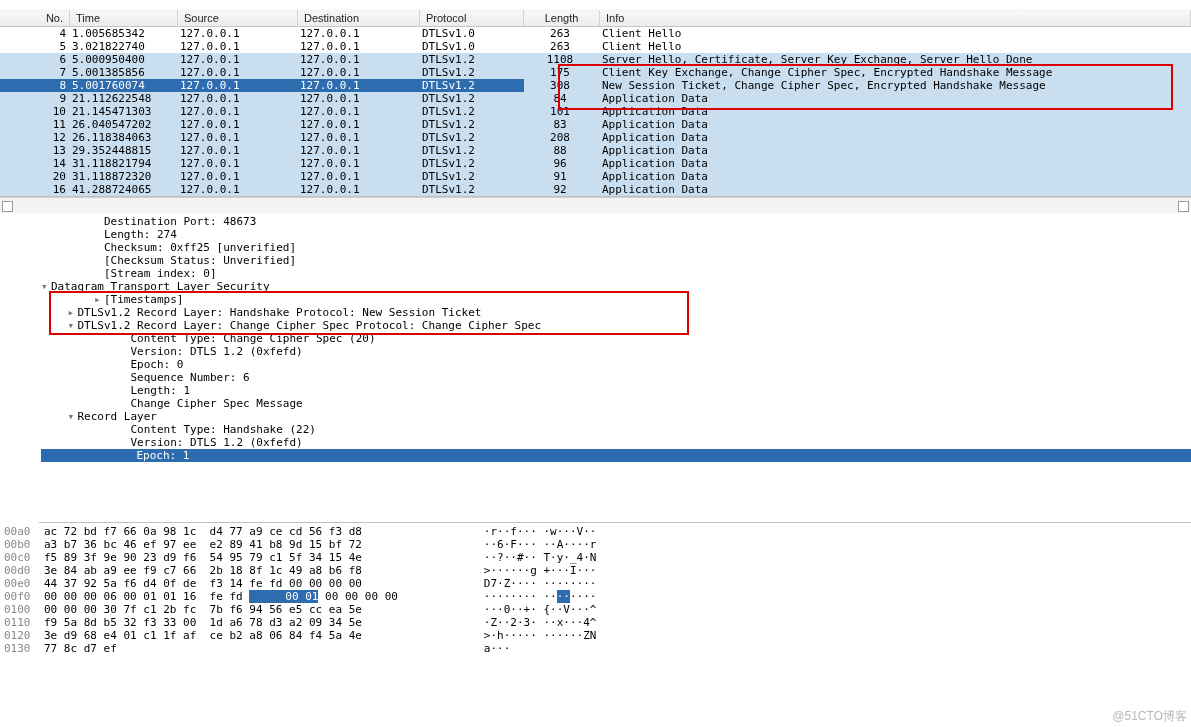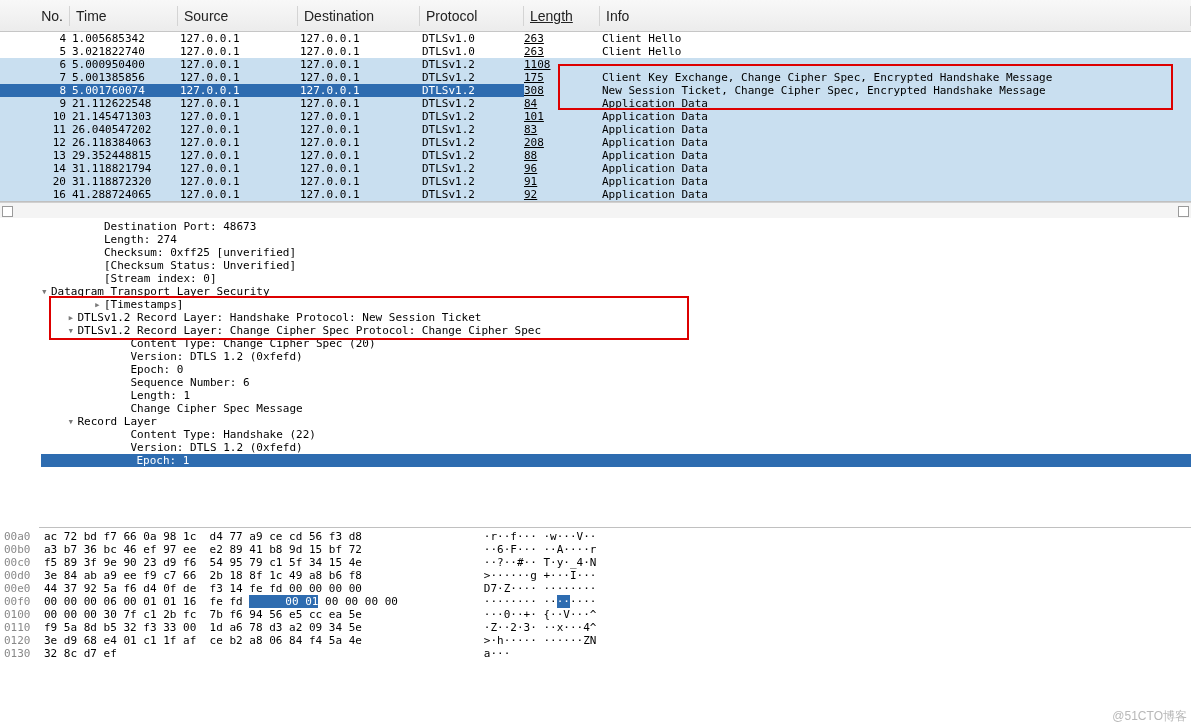--- a/index.html
+++ b/index.html
@@ -17,24 +17,25 @@
 .packet-list {
   flex: 0 0 auto;
   background: #fff;
   overflow: hidden;
   border-bottom: 1px solid #c0c0c0;
 }
 .packet-header {
   display: flex;
   background: linear-gradient(#f8f8f8, #ececec);
   border-bottom: 1px solid #c6c6c6;
-  font-size: 14px;
+  font-size: 11px;
   color: #222;
-  height: 32px;
+  height: 18px;
   align-items: center;
+  margin-top: 9px;
 }
 .packet-header > div {
   border-right: 1px solid #d4d4d4;
   padding: 2px 6px;
   white-space: nowrap;
   overflow: hidden;
 }
 .packet-rows {
   font-family: "Lucida Console","DejaVu Sans Mono","Consolas",monospace;
   font-size: 11px;
@@ -46,21 +47,21 @@
   height: 13px;
   align-items: center;
   white-space: pre;
 }
 .row > div { overflow: hidden; }
 .c-no    { width: 70px; text-align: right; padding-right: 4px; }
 .c-time  { width: 108px; padding-left: 2px; }
 .c-src   { width: 120px; padding-left: 2px; }
 .c-dst   { width: 122px; padding-left: 2px; }
 .c-proto { width: 104px; padding-left: 2px; }
-.c-len   { width: 76px; text-align: left; padding-right: 4px; text-decoration: underline; }
+.c-len   { width: 76px; text-align: center; padding-right: 4px; }
 .c-info  { flex: 1; padding-left: 2px; }
 .row.blue { background: #c9dff0; }
 .row.selected .c-no, .row.selected .c-time, .row.selected .c-src, .row.selected .c-dst, .row.selected .c-proto {
   background: #2e6cb0; color:#fff;
 }
 .highlight-box {
   position: absolute;
   border: 2px solid #d00;
   pointer-events: none;
 }
@@ -126,21 +127,21 @@
       <div class="c-time">Time</div>
       <div class="c-src">Source</div>
       <div class="c-dst">Destination</div>
       <div class="c-proto">Protocol</div>
       <div class="c-len">Length</div>
       <div class="c-info">Info</div>
     </div>
     <div class="packet-rows" id="packet-rows">
         <div class="row"><div class="c-no">4</div><div class="c-time">1.005685342</div><div class="c-src">127.0.0.1</div><div class="c-dst">127.0.0.1</div><div class="c-proto">DTLSv1.0</div><div class="c-len">263</div><div class="c-info">Client Hello</div></div>
         <div class="row"><div class="c-no">5</div><div class="c-time">3.021822740</div><div class="c-src">127.0.0.1</div><div class="c-dst">127.0.0.1</div><div class="c-proto">DTLSv1.0</div><div class="c-len">263</div><div class="c-info">Client Hello</div></div>
-        <div class="row blue"><div class="c-no">6</div><div class="c-time">5.000950400</div><div class="c-src">127.0.0.1</div><div class="c-dst">127.0.0.1</div><div class="c-proto">DTLSv1.2</div><div class="c-len">1108</div></div>
+        <div class="row blue"><div class="c-no">6</div><div class="c-time">5.000950400</div><div class="c-src">127.0.0.1</div><div class="c-dst">127.0.0.1</div><div class="c-proto">DTLSv1.2</div><div class="c-len">1108</div><div class="c-info">Server Hello, Certificate, Server Key Exchange, Server Hello Done</div></div>
         <div class="row blue"><div class="c-no">7</div><div class="c-time">5.001385856</div><div class="c-src">127.0.0.1</div><div class="c-dst">127.0.0.1</div><div class="c-proto">DTLSv1.2</div><div class="c-len">175</div><div class="c-info">Client Key Exchange, Change Cipher Spec, Encrypted Handshake Message</div></div>
         <div class="row blue selected"><div class="c-no">8</div><div class="c-time">5.001760074</div><div class="c-src">127.0.0.1</div><div class="c-dst">127.0.0.1</div><div class="c-proto">DTLSv1.2</div><div class="c-len">308</div><div class="c-info">New Session Ticket, Change Cipher Spec, Encrypted Handshake Message</div></div>
         <div class="row blue"><div class="c-no">9</div><div class="c-time">21.112622548</div><div class="c-src">127.0.0.1</div><div class="c-dst">127.0.0.1</div><div class="c-proto">DTLSv1.2</div><div class="c-len">84</div><div class="c-info">Application Data</div></div>
         <div class="row blue"><div class="c-no">10</div><div class="c-time">21.145471303</div><div class="c-src">127.0.0.1</div><div class="c-dst">127.0.0.1</div><div class="c-proto">DTLSv1.2</div><div class="c-len">101</div><div class="c-info">Application Data</div></div>
         <div class="row blue"><div class="c-no">11</div><div class="c-time">26.040547202</div><div class="c-src">127.0.0.1</div><div class="c-dst">127.0.0.1</div><div class="c-proto">DTLSv1.2</div><div class="c-len">83</div><div class="c-info">Application Data</div></div>
         <div class="row blue"><div class="c-no">12</div><div class="c-time">26.118384063</div><div class="c-src">127.0.0.1</div><div class="c-dst">127.0.0.1</div><div class="c-proto">DTLSv1.2</div><div class="c-len">208</div><div class="c-info">Application Data</div></div>
         <div class="row blue"><div class="c-no">13</div><div class="c-time">29.352448815</div><div class="c-src">127.0.0.1</div><div class="c-dst">127.0.0.1</div><div class="c-proto">DTLSv1.2</div><div class="c-len">88</div><div class="c-info">Application Data</div></div>
         <div class="row blue"><div class="c-no">14</div><div class="c-time">31.118821794</div><div class="c-src">127.0.0.1</div><div class="c-dst">127.0.0.1</div><div class="c-proto">DTLSv1.2</div><div class="c-len">96</div><div class="c-info">Application Data</div></div>
         <div class="row blue"><div class="c-no">20</div><div class="c-time">31.118872320</div><div class="c-src">127.0.0.1</div><div class="c-dst">127.0.0.1</div><div class="c-proto">DTLSv1.2</div><div class="c-len">91</div><div class="c-info">Application Data</div></div>
         <div class="row blue"><div class="c-no">16</div><div class="c-time">41.288724065</div><div class="c-src">127.0.0.1</div><div class="c-dst">127.0.0.1</div><div class="c-proto">DTLSv1.2</div><div class="c-len">92</div><div class="c-info">Application Data</div></div>
@@ -179,16 +180,16 @@
   <div id="hex-wrap">
       <div class="hex-row"><span class="hex-off">00a0</span><span class="hex-bytes">ac 72 bd f7 66 0a 98 1c  d4 77 a9 ce cd 56 f3 d8</span><span class="hex-ascii">   ·r··f··· ·w···V··</span></div>
       <div class="hex-row"><span class="hex-off">00b0</span><span class="hex-bytes">a3 b7 36 bc 46 ef 97 ee  e2 89 41 b8 9d 15 bf 72</span><span class="hex-ascii">   ··6·F··· ··A····r</span></div>
       <div class="hex-row"><span class="hex-off">00c0</span><span class="hex-bytes">f5 89 3f 9e 90 23 d9 f6  54 95 79 c1 5f 34 15 4e</span><span class="hex-ascii">   ··?··#·· T·y·_4·N</span></div>
       <div class="hex-row"><span class="hex-off">00d0</span><span class="hex-bytes">3e 84 ab a9 ee f9 c7 66  2b 18 8f 1c 49 a8 b6 f8</span><span class="hex-ascii">   &gt;······g +···I···</span></div>
       <div class="hex-row"><span class="hex-off">00e0</span><span class="hex-bytes">44 37 92 5a f6 d4 0f de  f3 14 fe fd 00 00 00 00</span><span class="hex-ascii">   D7·Z···· ········</span></div>
       <div class="hex-row"><span class="hex-off">00f0</span><span class="hex-bytes">00 00 00 06 00 01 01 16  fe fd <span class="byte-sel">00 01</span> 00 00 00 00</span><span class="hex-ascii">   ········ ··<span class="ascii-sel">··</span>····</span></div>
       <div class="hex-row"><span class="hex-off">0100</span><span class="hex-bytes">00 00 00 30 7f c1 2b fc  7b f6 94 56 e5 cc ea 5e</span><span class="hex-ascii">   ···0··+· {··V···^</span></div>
       <div class="hex-row"><span class="hex-off">0110</span><span class="hex-bytes">f9 5a 8d b5 32 f3 33 00  1d a6 78 d3 a2 09 34 5e</span><span class="hex-ascii">   ·Z··2·3· ··x···4^</span></div>
       <div class="hex-row"><span class="hex-off">0120</span><span class="hex-bytes">3e d9 68 e4 01 c1 1f af  ce b2 a8 06 84 f4 5a 4e</span><span class="hex-ascii">   &gt;·h····· ······ZN</span></div>
-      <div class="hex-row"><span class="hex-off">0130</span><span class="hex-bytes">32 8c d7 ef</span><span class="hex-ascii">   a···</span></div>
+      <div class="hex-row"><span class="hex-off">0130</span><span class="hex-bytes">77 8c d7 ef</span><span class="hex-ascii">   a···</span></div>
     </div>
   <div class="watermark">@51CTO博客</div>
 </div>
 
 </body></html>

